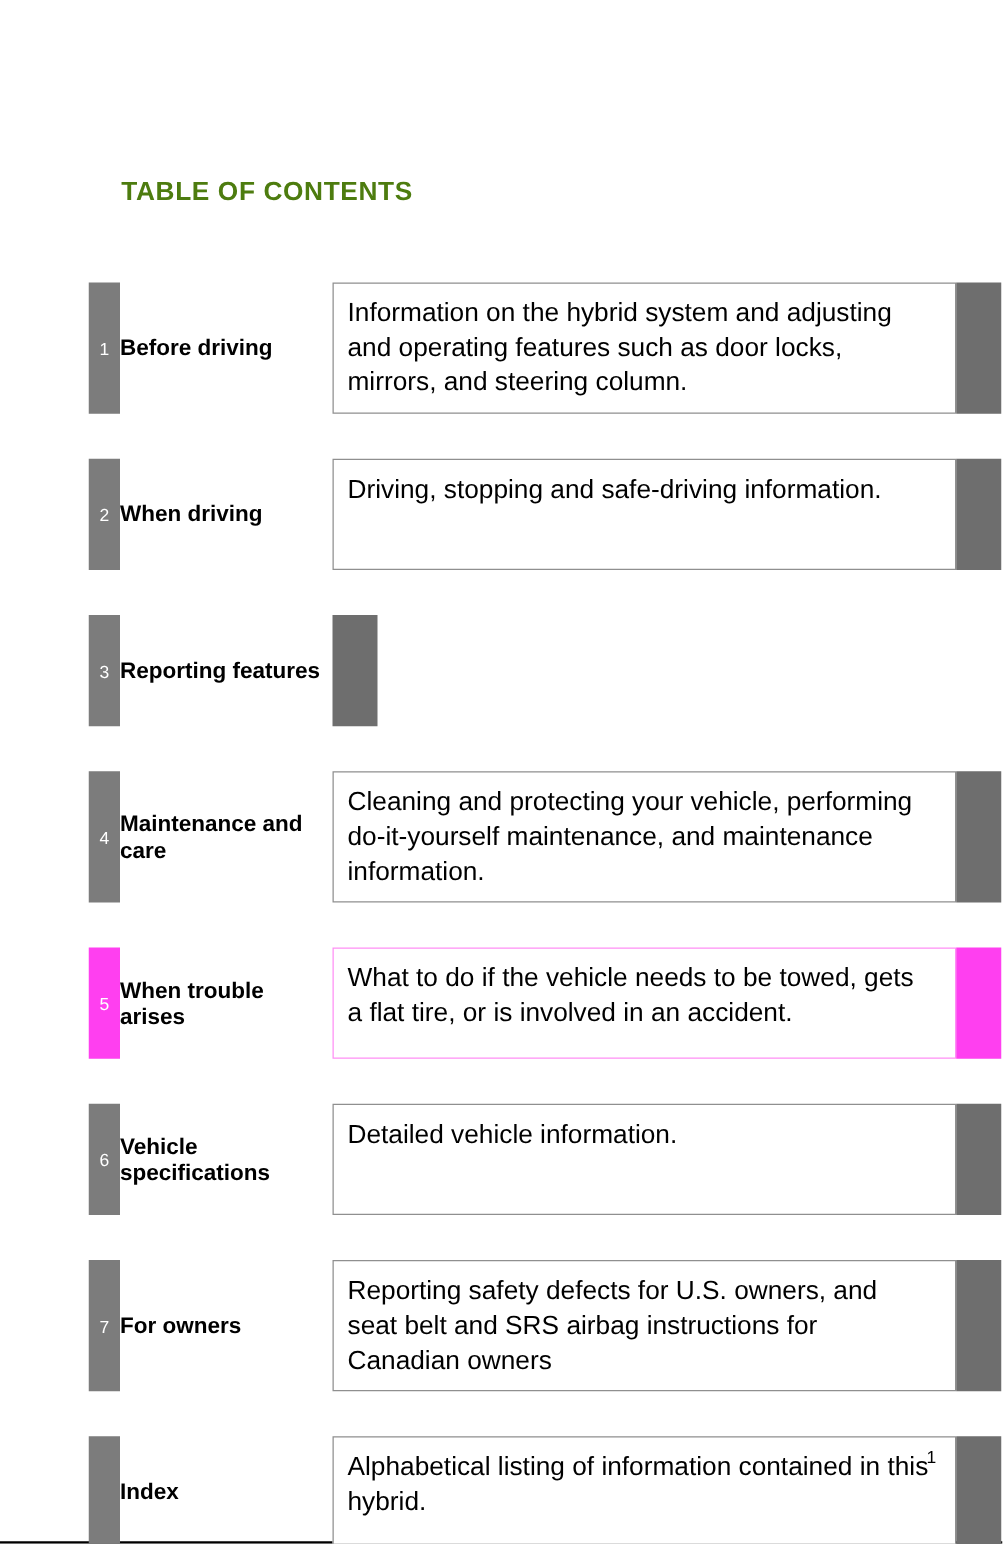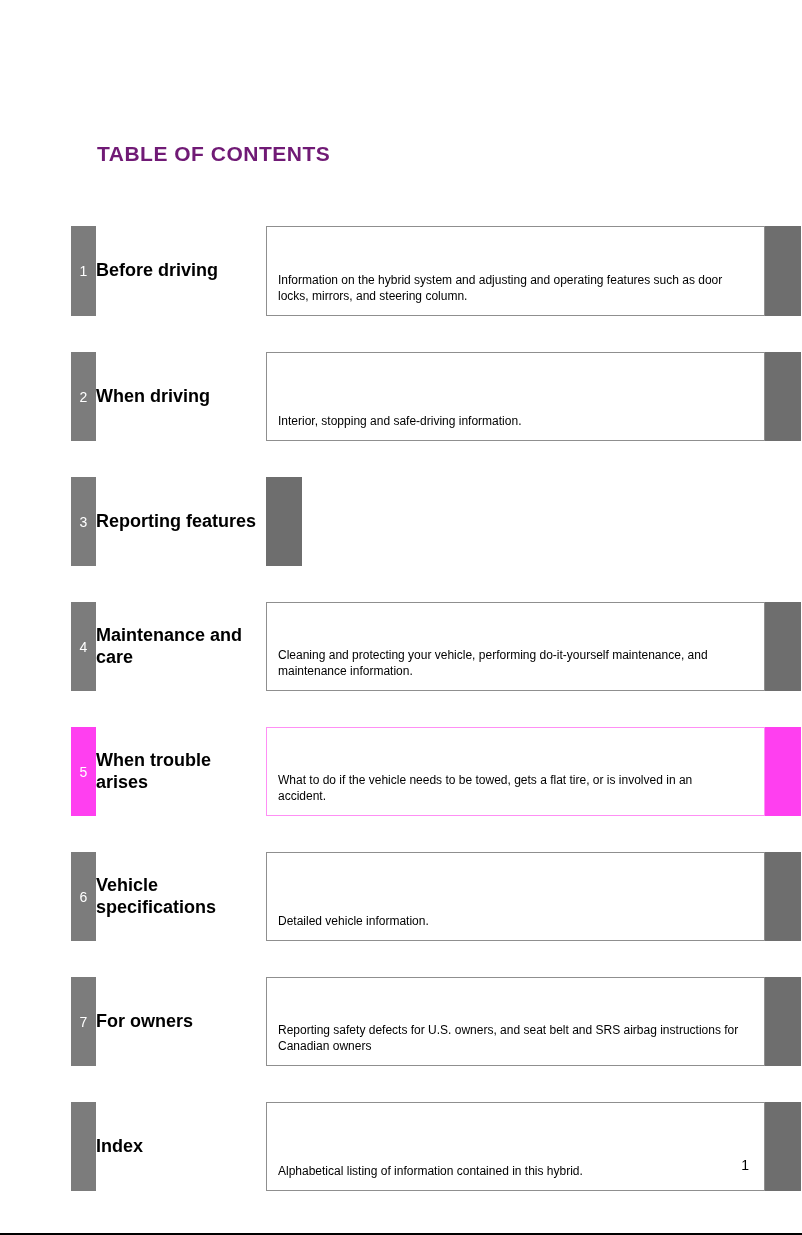--- a/index.html
+++ b/index.html
@@ -27,21 +27,21 @@
     background: #ffffff;
   }
 
   .page-title {
     position: absolute;
     left: 97px;
     top: 142px;
     font-size: 21px;
     font-weight: bold;
     letter-spacing: 0.5px;
-    color: #701a75;
+    color: #4d7c0f;
   }
 
   .toc {
     position: absolute;
     left: 71px;
     top: 226px;
     width: 730px;
   }
 
   .toc-row {
@@ -78,24 +78,24 @@
     display: flex;
     align-items: center;
     color: #000000;
   }
 
   .desc-box {
     flex: 1 1 auto;
     border: 1px solid #8f8f8f;
     box-sizing: border-box;
     padding: 10px 21px 10px 11px;
-    font-size: 12px;
+    font-size: 21px;
     line-height: 1.32;
     display: flex;
-    align-items: flex-end;
+    align-items: flex-start;
     color: #000000;
     background: #ffffff;
   }
   .desc-box.active {
     border-color: #ff8ff5;
   }
   .desc-box .desc-text {
     display: block;
     width: 100%;
   }
@@ -137,21 +137,21 @@
       <div class="desc-box h-a">
         <span class="desc-text">Information on the hybrid system and adjusting and operating features such as door locks, mirrors, and steering column.</span>
       </div>
       <div class="edge-tab h-a"></div>
     </div>
 
     <div class="toc-row">
       <div class="num-tab h-b">2</div>
       <div class="chapter-title h-b">When driving</div>
       <div class="desc-box h-b">
-        <span class="desc-text">Interior, stopping and safe-driving information.</span>
+        <span class="desc-text">Driving, stopping and safe-driving information.</span>
       </div>
       <div class="edge-tab h-b"></div>
     </div>
 
     <div class="toc-row">
       <div class="num-tab h-b">3</div>
       <div class="chapter-title h-b">Reporting features</div>
       <div class="edge-tab h-b"></div>
     </div>
 

